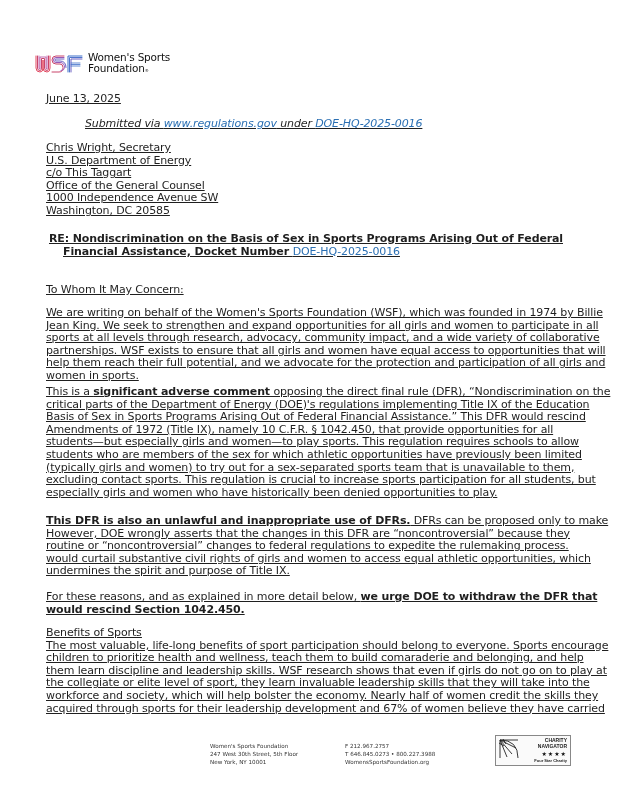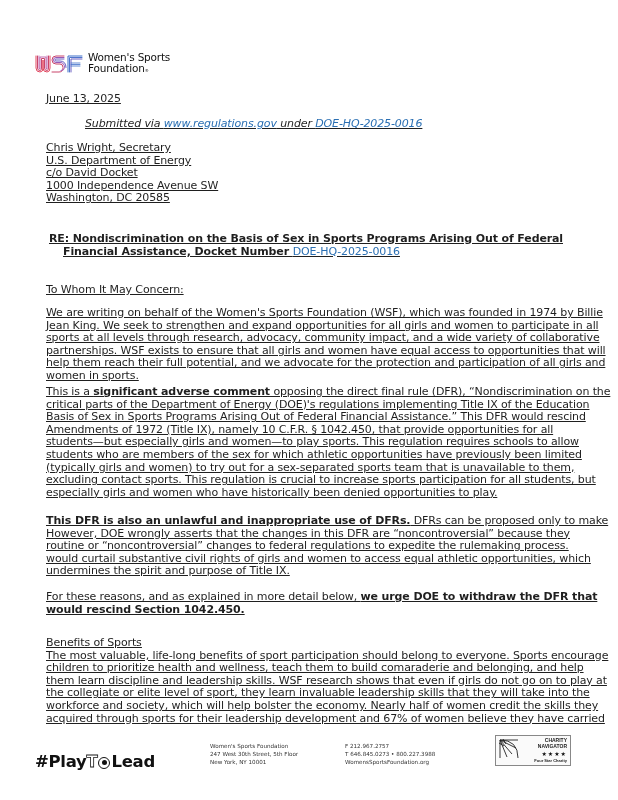--- a/index.html
+++ b/index.html
@@ -47,21 +47,21 @@
     .re { top: 233px; font-weight: 600; }
     .re .re-line2 { padding-left: 17px; display: block; }
     .re .re-line1 { display: block; text-align: center; }
     .salutation { top: 284px; }
     .p1 { top: 307px; }
     .p2 { top: 386px; }
     .p3 { top: 515px; }
     .p4 { top: 591px; }
     .p5 { top: 627px; }
     b, .bold { font-weight: bold; }
-    .u { text-decoration: underline; margin-top: 10px; }
+    .u { text-decoration: underline; }
     .line { display: block; white-space: nowrap; }
 
     .footer-tag {
       position: absolute;
       left: 35px;
       top: 752px;
       font-weight: bold;
       font-size: 16.5px;
       letter-spacing: -0.3px;
       color: #111;
@@ -168,21 +168,22 @@
 
   <div class="blk date">June 13, 2025</div>
 
   <div class="blk submitted">
     <span>Submitted via </span><span class="link">www.regulations.gov</span><span> under </span><span class="link">DOE-HQ-2025-0016</span>
   </div>
 
   <div class="blk address">
     <span class="line">Chris Wright, Secretary</span>
     <span class="line">U.S. Department of Energy</span>
-    <span class="line">c/o David Docket</span>
+    <span class="line">c/o This Taggart</span>
+    <span class="line">Office of the General Counsel</span>
     <span class="line">1000 Independence Avenue SW</span>
     <span class="line">Washington, DC 20585</span>
   </div>
 
   <div class="blk re">
     <span class="re-line1">RE: Nondiscrimination on the Basis of Sex in Sports Programs Arising Out of Federal</span>
     <span class="re-line2"><span>Financial Assistance, Docket Number </span><span class="link" style="font-weight:normal">DOE-HQ-2025-0016</span></span>
   </div>
 
   <div class="blk salutation">To Whom It May Concern:</div>
@@ -224,26 +225,20 @@
   <div class="blk p5">
     <span class="line u">Benefits of Sports</span>
     <span class="line">The most valuable, life-long benefits of sport participation should belong to everyone. Sports encourage</span>
     <span class="line">children to prioritize health and wellness, teach them to build comaraderie and belonging, and help</span>
     <span class="line">them learn discipline and leadership skills. WSF research shows that even if girls do not go on to play at</span>
     <span class="line">the collegiate or elite level of sport, they learn invaluable leadership skills that they will take into the</span>
     <span class="line">workforce and society, which will help bolster the economy. Nearly half of women credit the skills they</span>
     <span class="line">acquired through sports for their leadership development and 67% of women believe they have carried</span>
   </div>
 
-  <div class="footer-tag">
-    <span>#Play</span>
-      <span class="outline">T</span>
-      <span class="o-ring"></span>
-      <span>Lead</span>
-  </div>
 
   <div class="footer-col fc1">
     <span class="line">Women's Sports Foundation</span>
     <span class="line">247 West 30th Street, 5th Floor</span>
     <span class="line">New York, NY 10001</span>
   </div>
 
   <div class="footer-col fc2">
     <span class="line">F 212.967.2757</span>
     <span class="line">T 646.845.0273 • 800.227.3988</span>

